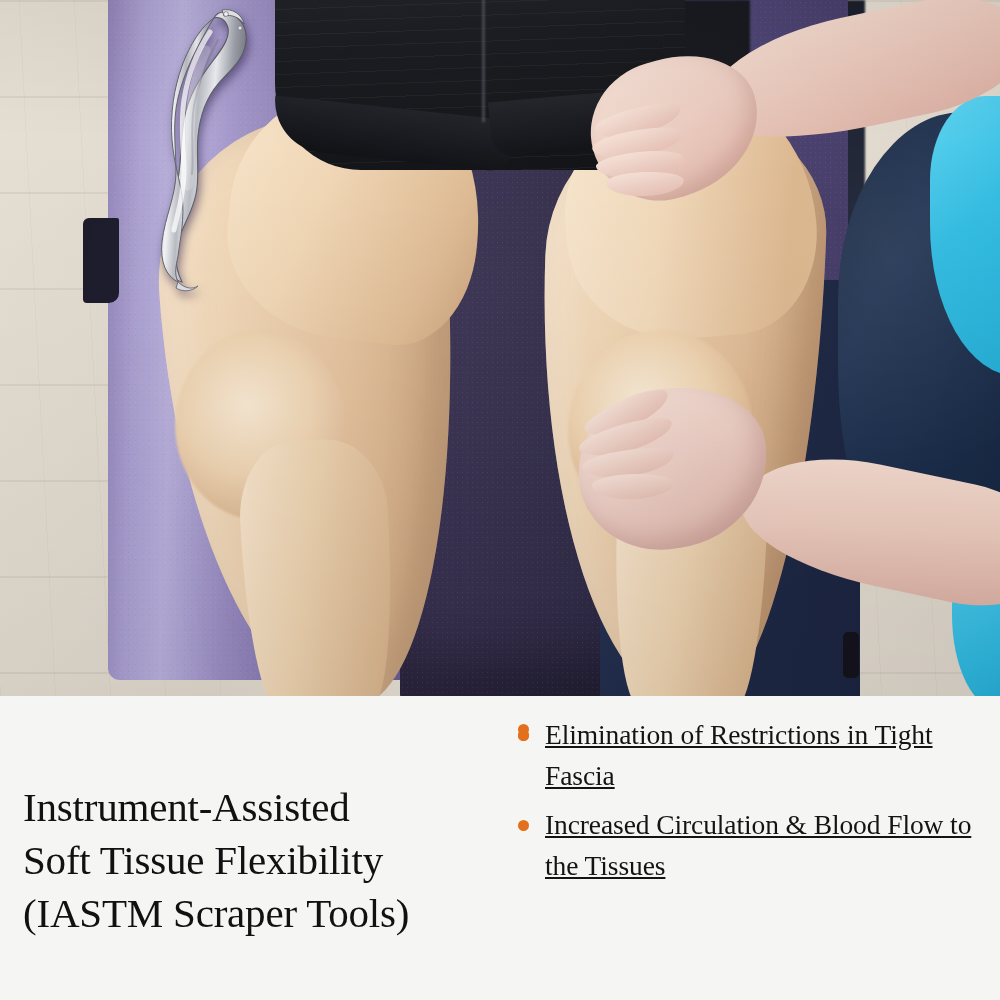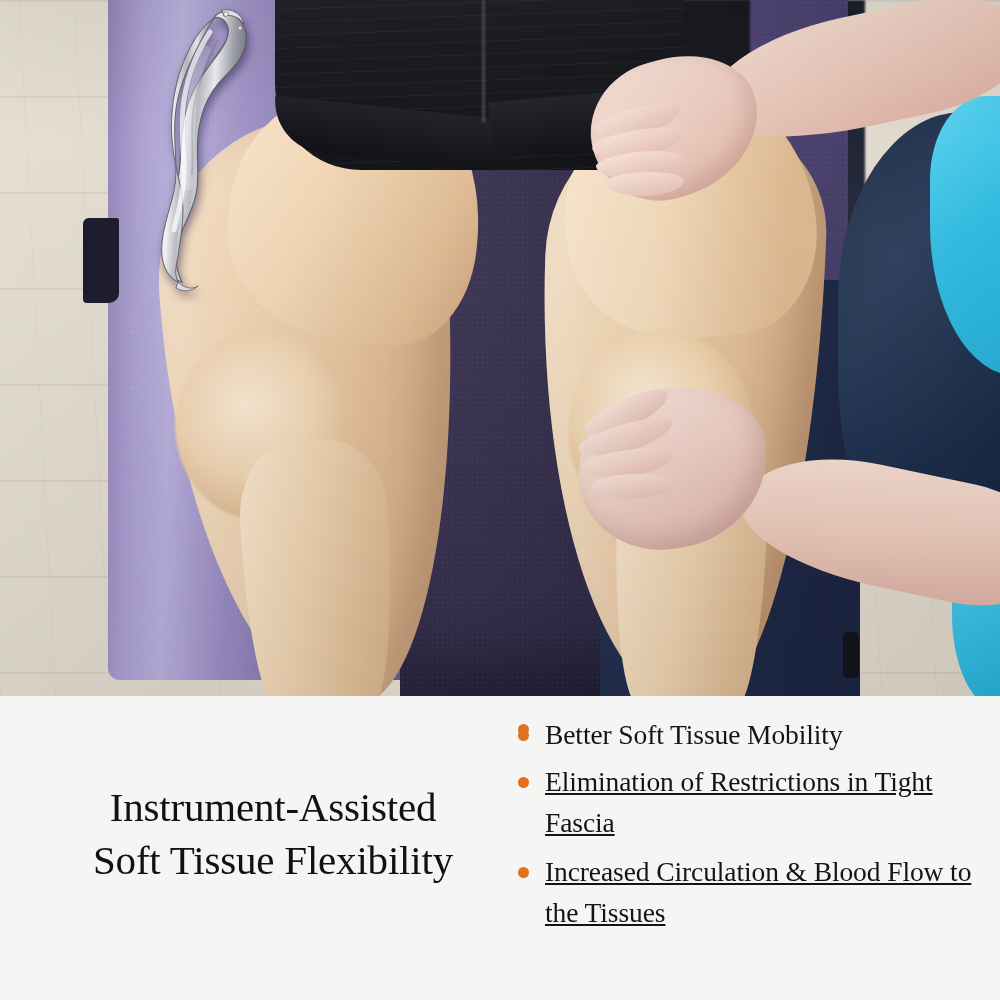--- a/index.html
+++ b/index.html
@@ -383,21 +383,21 @@
     position: absolute;
     left: 23px;
     top: 58px;
     width: 500px;
     font-size: 41px;
     line-height: 53px;
     font-weight: 400;
     color: #111111;
     letter-spacing: -0.2px;
   }
-  .headline .ln { display: block; white-space: nowrap; text-align: center; }
+  .headline .ln { display: block; white-space: nowrap; }
 
   .benefits {
     position: absolute;
     left: 512px;
     top: 12px;
     width: 488px;
     margin: 0;
     padding: 0;
     list-style: none;
   }
@@ -541,29 +541,29 @@
     </div>
 
     <div class="photo-grade"></div>
   </div>
 
   <div class="text-panel">
 
     <h1 class="headline">
       <span class="ln">Instrument-Assisted</span>
       <span class="ln">Soft Tissue Flexibility</span>
+      <span class="ln">(IASTM Scraper Tools)</span>
     </h1>
 
     <ul class="benefits">
       <li class="benefit">
         <span class="dot"></span>
       </li>
       <li class="benefit">
         <span class="dot"></span>
-        <span>Better Soft Tissue Mobility</span>
       </li>
       <li class="benefit wrap">
         <span class="dot"></span>
         <span>Elimination of Restrictions in Tight Fascia</span>
       </li>
       <li class="benefit wrap">
         <span class="dot"></span>
         <span>Increased Circulation &amp; Blood Flow to the Tissues</span>
       </li>
     </ul>

